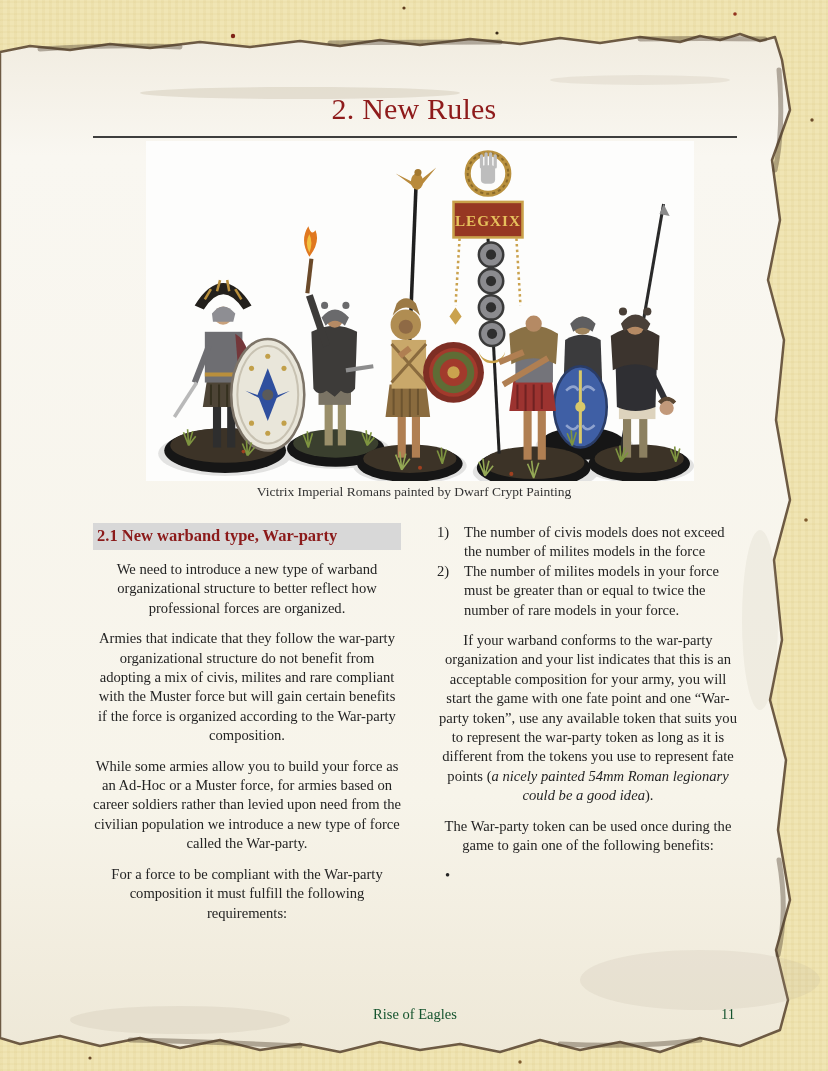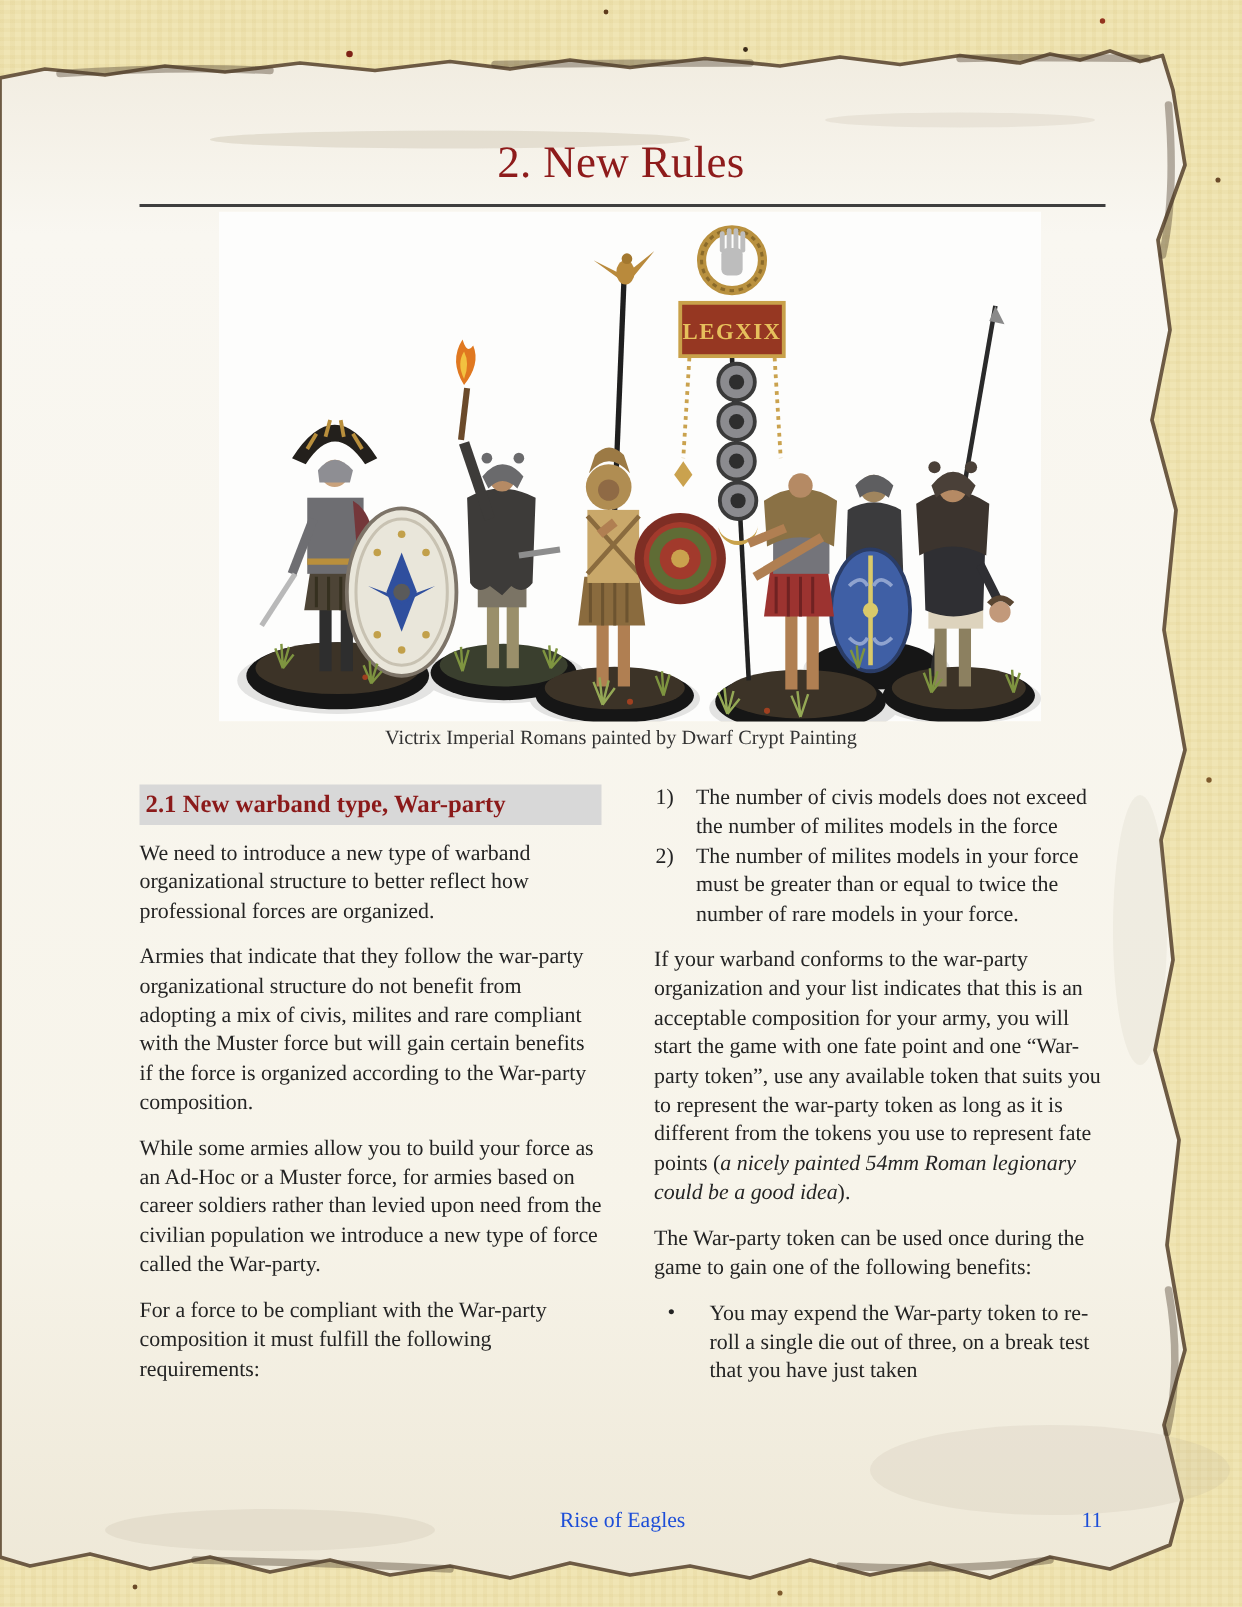--- a/index.html
+++ b/index.html
@@ -30,28 +30,28 @@
     font-size:13.5px;color:#333;
   }
 
   .col{position:absolute;top:523px;font-size:14.6px;line-height:19.4px;}
   .col-left{left:93px;width:308px;}
   .col-right{left:436px;width:304px;}
   .section-heading{
     margin:0 0 10px 0;font-size:16.5px;line-height:22px;font-weight:bold;
     color:#8b1a1a;background:#d8d8d8;padding:2px 15px 3px 4px;
   }
-  .para{margin:0 0 11px 0;}
+  .para{margin:0 0 11px 0;text-align:center;}
   .num-item{position:relative;padding-left:28px;margin:0;}
   .num-item.last{margin-bottom:11px;}
   .num-marker{position:absolute;left:1px;top:0;}
   .bullet-item{position:relative;padding-left:37px;margin:0 0 11px 0;}
   .bullet-marker{position:absolute;left:9px;top:-1px;}
 
-  .footer{position:absolute;top:1006px;left:93px;width:644px;height:22px;font-size:14.5px;color:#1d4ed8;}
+  .footer{position:absolute;top:1006px;left:93px;width:644px;height:22px;font-size:14.5px;color:#14532d;}
   .footer-center{position:absolute;left:0;top:0;width:100%;text-align:center;}
   .footer-num{position:absolute;right:2px;top:0;}
 </style>
 </head>
 <body>
 
 <svg id="bg-svg" width="828" height="1071" viewBox="0 0 828 1071">
   <defs>
     <linearGradient id="pageGrad" x1="0" y1="0" x2="0" y2="1">
       <stop offset="0" stop-color="#f1ece0"></stop>
@@ -325,21 +325,20 @@
       <span>The number of civis models does not exceed the number of milites models in the force</span>
     </div>
     <div class="num-item last">
       <span class="num-marker">2)</span>
       <span>The number of milites models in your force must be greater than or equal to twice the number of rare models in your force.</span>
     </div>
     <p class="para"><span>If your warband conforms to the war-party organization and your list indicates that this is an acceptable composition for your army, you will start the game with one fate point and one “War-party token”, use any available token that suits you to represent the war-party token as long as it is different from the tokens you use to represent fate points (</span><em>a nicely painted 54mm Roman legionary could be a good idea</em><span>).</span></p>
     <p class="para">The War-party token can be used once during the game to gain one of the following benefits:</p>
     <div class="bullet-item">
       <span class="bullet-marker">•</span>
-      <span>You may expend the War-party token to re-roll a single die out of three, on a break test that you have just taken</span>
     </div>
   </div>
 
   <div class="footer">
     <div class="footer-center">Rise of Eagles</div>
     <div class="footer-num">11</div>
   </div>
 
 </div>
 

